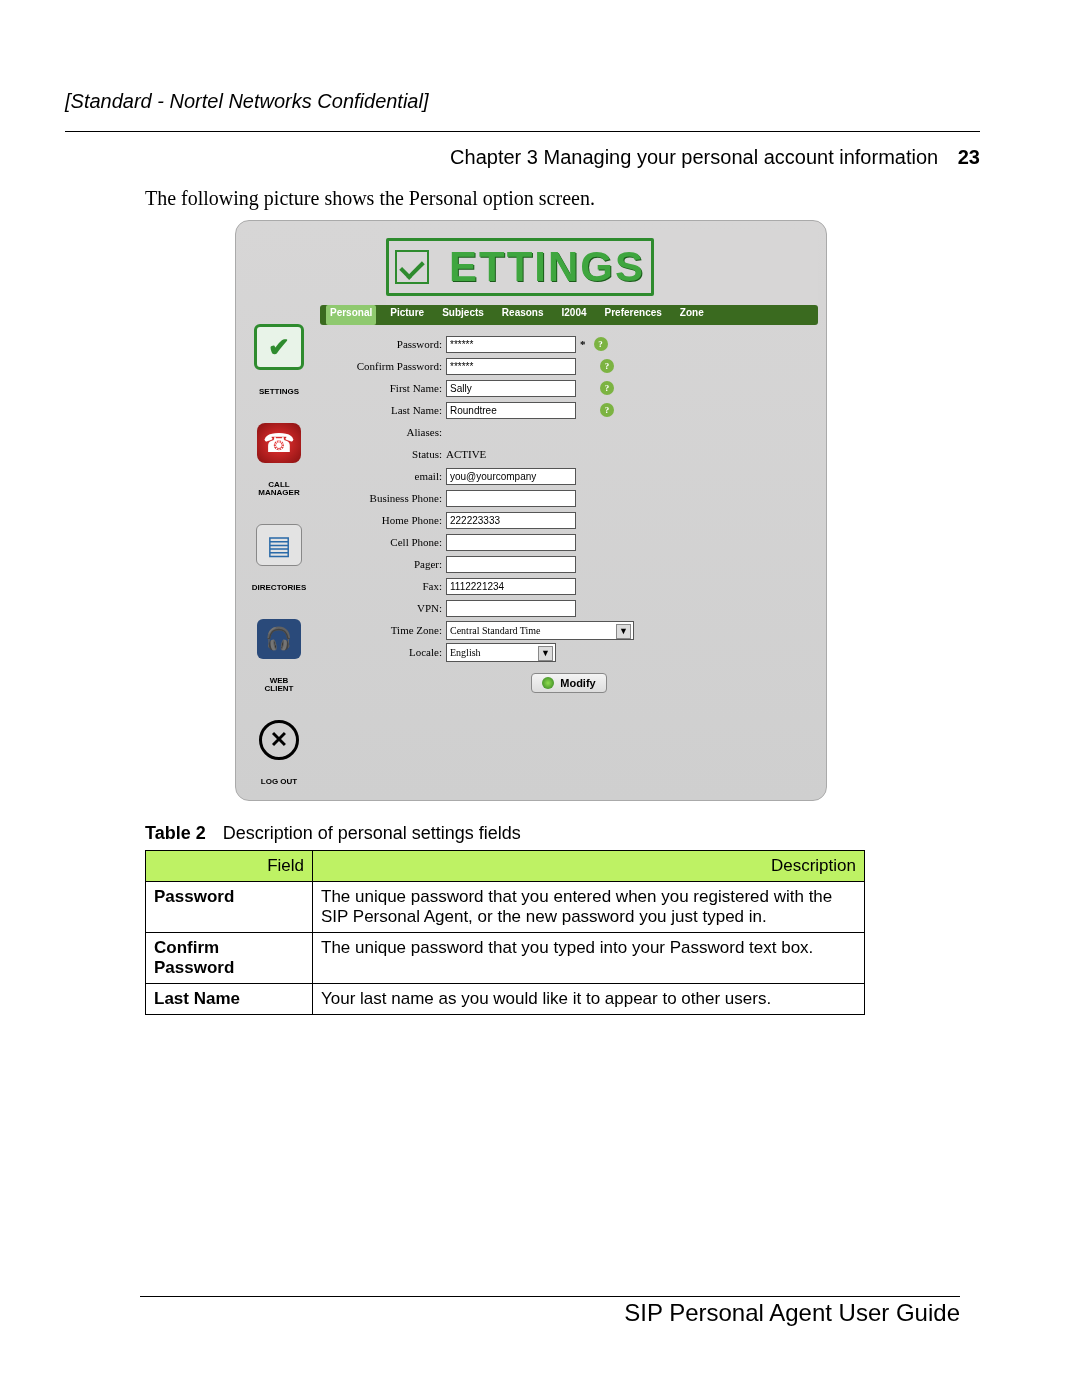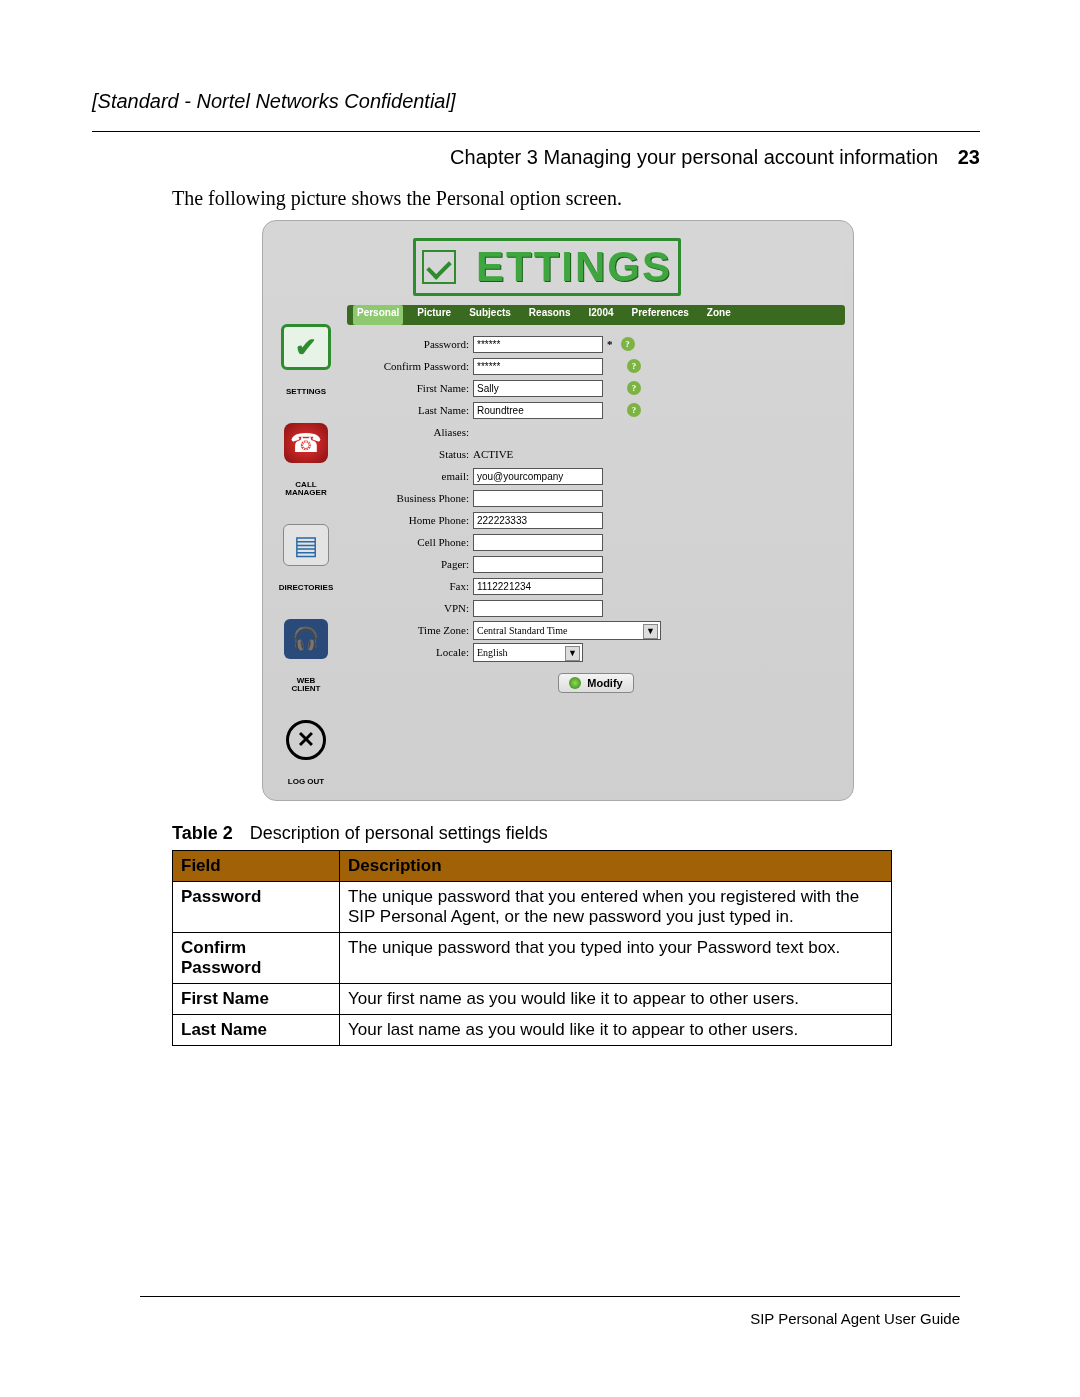--- a/index.html
+++ b/index.html
@@ -1,16 +1,16 @@
 <!DOCTYPE html>
 <html><head>
 <meta charset="utf-8">
 <style>
   html,body{margin:0;padding:0;background:#fff;font-family:Arial,Helvetica,sans-serif;color:#000;}
-  .page{width:1080px;height:1397px;margin:0 auto;position:relative;box-sizing:border-box;padding:90px 100px 60px 92px;}
+  .page{width:1080px;height:1397px;margin:0 auto;position:relative;box-sizing:border-box;padding:90px 100px 60px 65px;}
   .conf{font-style:italic;font-size:20px;margin-bottom:18px;}
   .hr{border-top:1px solid #000;margin:6px 0 14px 0;}
   .chapline{text-align:right;font-size:20px;margin-bottom:18px;}
   .chapline .pno{font-weight:bold;margin-left:14px;}
   .intro{font-size:20px;font-family:'Times New Roman',serif;margin:0 0 10px 80px;}
 
   
   .shot{width:590px;margin-left:170px;margin-top:6px;margin-bottom:22px;border:1px solid #aaa;border-radius:14px;background:linear-gradient(#d7d6d6,#cfcfcf);overflow:hidden;}
   .shot-head{height:76px;margin:8px 8px 0 150px;background:#d7d6d6;display:flex;align-items:center;}
   .logo{border:3px solid #2e8b2e;padding:2px 6px 2px 6px;font-family:Impact,'Arial Black',sans-serif;font-size:42px;letter-spacing:2px;color:#3fa63f;text-shadow:1px 1px 0 #1a5a1a;font-weight:bold;border-radius:2px;display:flex;align-items:center;gap:20px;}
@@ -47,25 +47,25 @@
   .sel{height:19px;border:1px solid #555;background:#fff;font-size:10px;padding:0 16px 0 3px;box-sizing:border-box;position:relative;display:inline-flex;align-items:center;}
   .sel:after{content:"▼";position:absolute;right:2px;top:2px;font-size:9px;background:#ddd;border:1px solid #888;width:13px;height:13px;text-align:center;line-height:13px;}
   .modify{margin:10px auto 0 auto;display:flex;align-items:center;gap:6px;border:1px solid #888;background:linear-gradient(#f4f4f4,#ddd);border-radius:4px;padding:3px 10px;font-size:11px;font-weight:bold;width:max-content;}
   .modify:before{content:"";width:12px;height:12px;border-radius:50%;background:radial-gradient(#8fdc4f,#2e7d1e);display:inline-block;}
 
   
   .tcap{font-size:18px;margin:8px 0 6px 80px;}
   .tcap b{margin-right:12px;}
   table.desc{border-collapse:collapse;margin-left:80px;width:720px;font-size:17px;}
   table.desc th,table.desc td{border:1px solid #000;padding:5px 8px;text-align:left;vertical-align:top;}
-  table.desc th{font-weight:bold;background:#a16207;}
+  table.desc th{font-weight:normal;background:#bef264;text-align:right;}
   .col1{width:150px;font-weight:bold;}
 
   .foothr{border-top:1px solid #000;position:absolute;left:140px;right:120px;bottom:100px;}
-  .foot{position:absolute;right:120px;bottom:70px;font-size:15px;}
+  .foot{position:absolute;right:120px;bottom:70px;font-size:24px;}
 </style>
 </head>
 <body>
 
 <div class="page">
   <div class="conf">[Standard - Nortel Networks Confidential]</div>
   <div class="hr"></div>
   <div class="chapline">
     <span>Chapter 3  Managing your personal account information</span>
     <span class="pno">23</span>
@@ -201,24 +201,20 @@
     </tr>
     <tr>
       <td class="col1">Password</td>
       <td>The unique password that you entered when you registered with the SIP Personal Agent, or the new password you just typed in.</td>
     </tr>
     <tr>
       <td class="col1">Confirm Password</td>
       <td>The unique password that you typed into your Password text box.</td>
     </tr>
     <tr>
-      <td class="col1">First Name</td>
-      <td>Your first name as you would like it to appear to other users.</td>
-    </tr>
-    <tr>
       <td class="col1">Last Name</td>
       <td>Your last name as you would like it to appear to other users.</td>
     </tr>
   </tbody>
     </table>
 
   <div class="foothr"></div>
   <div class="foot">SIP Personal Agent User Guide</div>
 </div>
 

